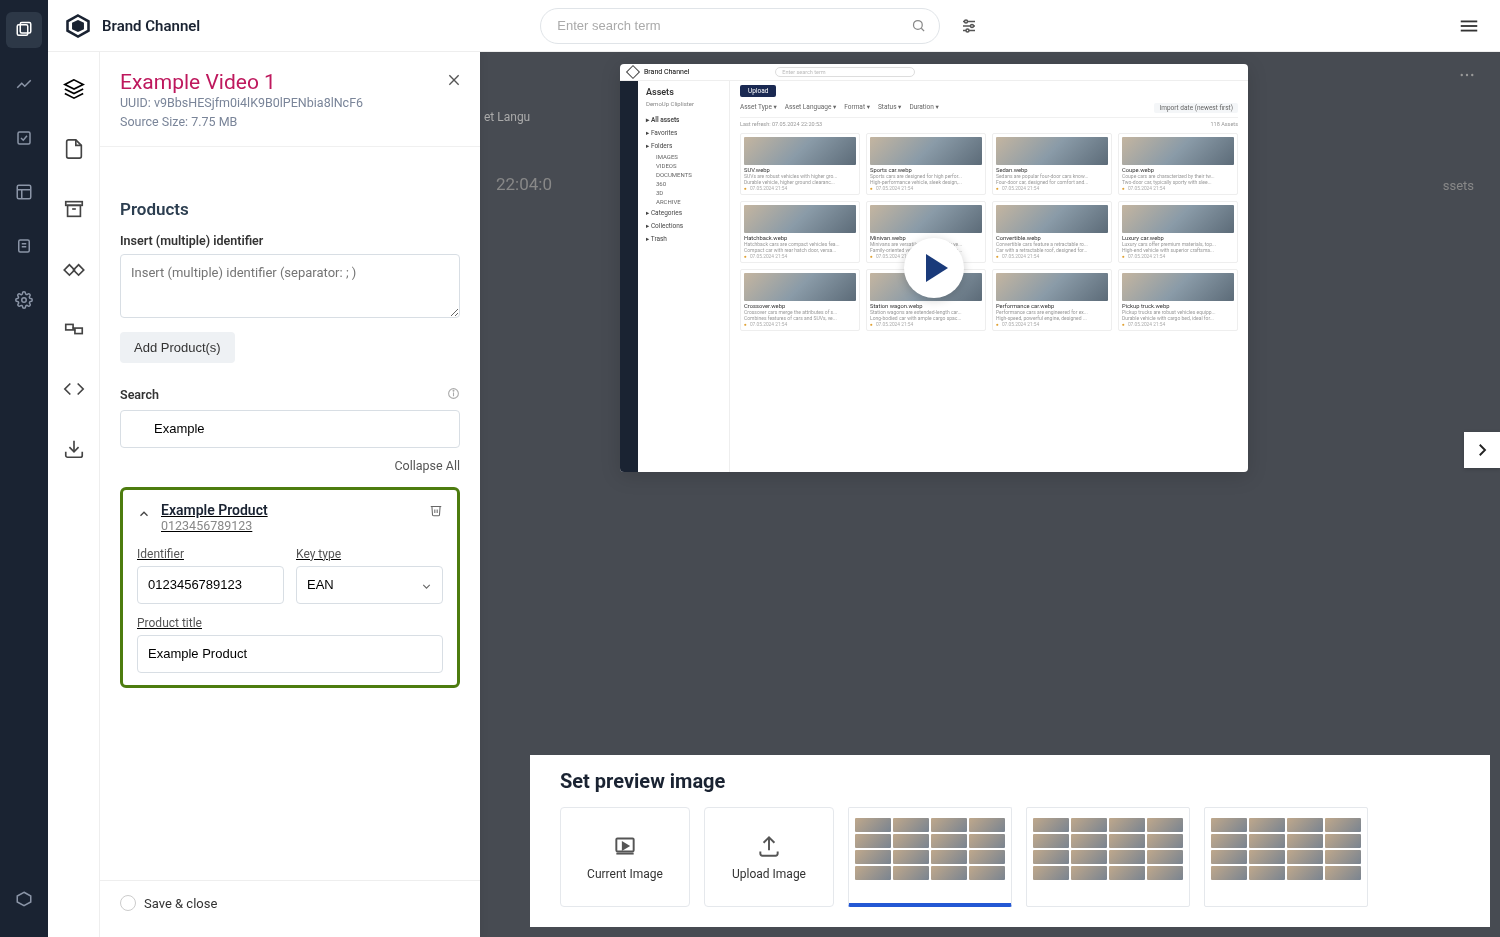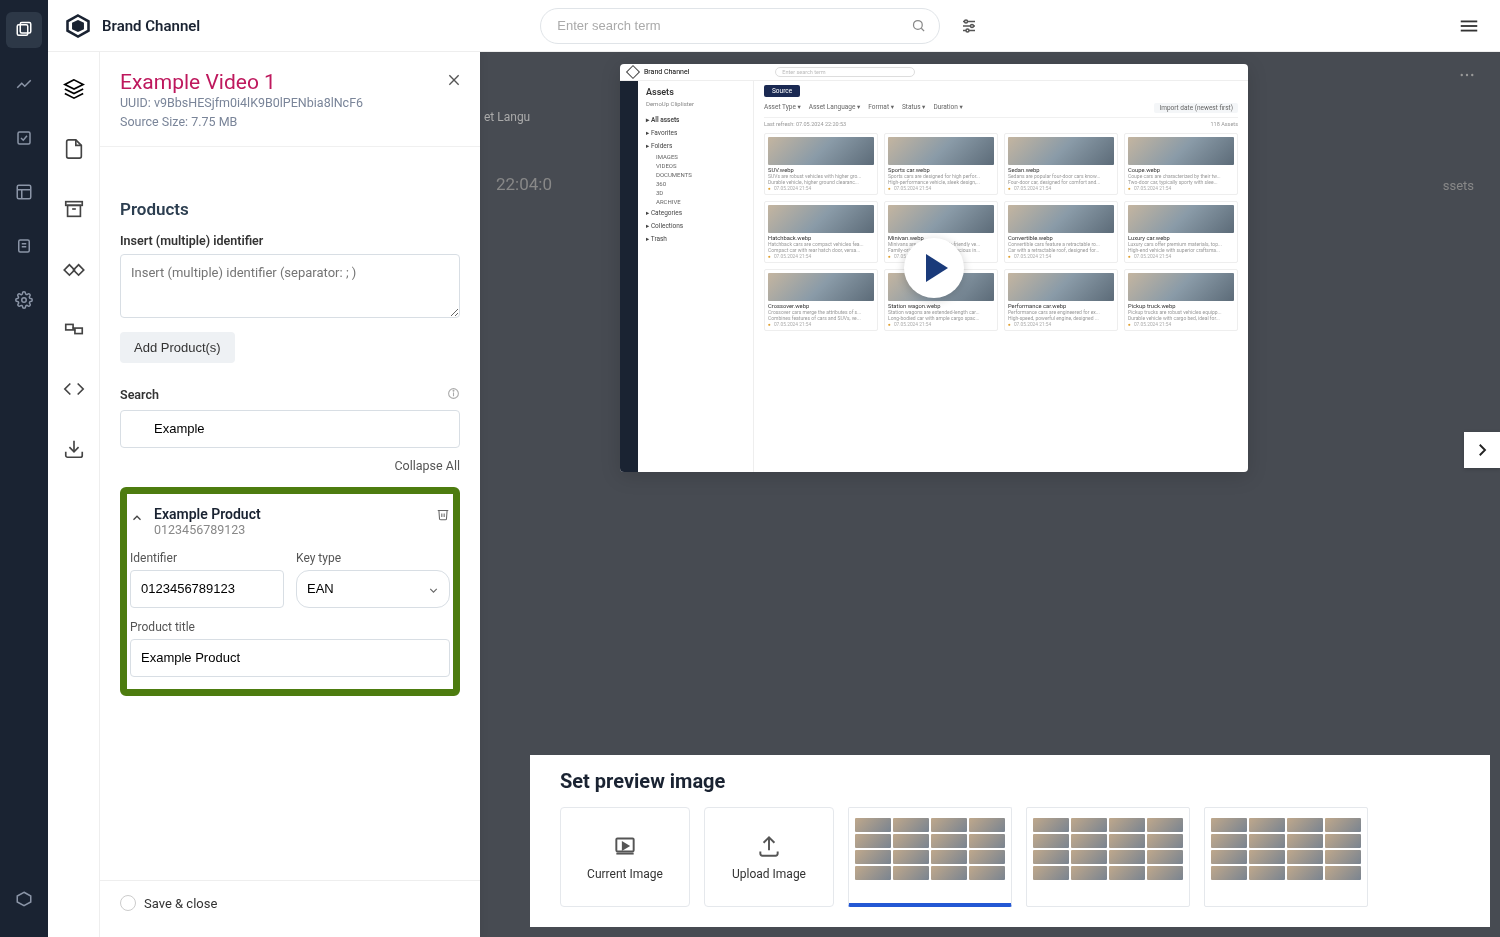--- a/index.html
+++ b/index.html
@@ -38,50 +38,50 @@
 .panel-close { position: absolute; right: 18px; top: 20px; cursor: pointer; color: #555; }
 .panel-body { flex: 1; overflow-y: auto; padding: 52px 20px 20px; }
 .section-h { font-size: 17px; font-weight: 600; color: #2c3e50; margin-bottom: 14px; }
 .field-label { font-size: 12.5px; font-weight: 600; color: #333; margin-bottom: 6px; margin-top: 8px; }
 .field-label-sm { font-size: 12px; color: #555; margin-bottom: 5px; }
 .textarea { width: 100%; min-height: 64px; border: 1px solid #d8dee4; border-radius: 4px; padding: 10px; font-size: 13px; resize: vertical; font-family: inherit; }
 .btn-light { background: #eef1f4; border: none; padding: 8px 14px; border-radius: 4px; font-size: 13px; color: #333; cursor: pointer; margin-top: 10px; }
 .input { width: 100%; height: 38px; border: 1px solid #d8dee4; border-radius: 4px; padding: 0 10px; font-size: 13px; }
 .info-ic { color: #aaa; margin-left: auto; }
 .collapse-link { text-align: right; font-size: 12.5px; color: #555; margin-top: 10px; cursor: pointer; }
-.product-card { border: 7px solid #4d7c0f; border-radius: 6px; padding: 12px 3px; margin-top: 14px; }
+.product-card { border: 3px solid #4d7c0f; border-radius: 6px; padding: 12px 14px; margin-top: 14px; text-decoration: underline; }
 .product-head { display: flex; align-items: flex-start; gap: 10px; }
 .chev-btn { cursor: pointer; color: #444; padding-top: 4px; }
 .product-name { font-size: 14px; font-weight: 600; color: #1a2332; }
 .product-id { font-size: 12.5px; color: #888; }
 .trash-btn { margin-left: auto; cursor: pointer; color: #666; }
 .product-fields { margin-top: 14px; display: flex; gap: 12px; }
 .pf-col { flex: 1; }
 .select-wrap { position: relative; }
-.select-wrap select { width: 100%; height: 38px; border: 1px solid #d8dee4; border-radius: 13px; padding: 0 10px; font-size: 13px; appearance: none; background: #fff; }
+.select-wrap select { width: 100%; height: 38px; border: 1px solid #d8dee4; border-radius: 4px; padding: 0 10px; font-size: 13px; appearance: none; background: #fff; }
 .select-caret { position: absolute; right: 10px; top: 12px; pointer-events: none; color: #666; }
 .panel-foot { border-top: 1px solid #eee; padding: 14px 20px; }
 .save-close { display: flex; align-items: center; gap: 8px; margin-bottom: 12px; }
 .radio-dot { width: 16px; height: 16px; border: 1.5px solid #ccc; border-radius: 50%; }
 .foot-btns { display: flex; gap: 14px; }
 .btn-primary { flex: 1; background: #1a2952; color: #fff; border: none; height: 40px; border-radius: 4px; font-size: 14px; font-weight: 500; cursor: pointer; }
 .btn-cancel { flex: 1; background: #eef1f4; color: #555; border: none; height: 40px; border-radius: 4px; font-size: 14px; cursor: pointer; }
 
 
 .main { position: absolute; left: 480px; top: 52px; right: 0; bottom: 0; background: rgba(20,25,35,0.78); z-index: 30; padding: 12px 0; }
 .main-dots { position: absolute; right: 24px; top: 14px; color: #999; cursor: pointer; }
 .preview-win { position: absolute; left: 140px; top: 12px; width: 628px; height: 408px; background: #fff; border-radius: 4px; overflow: hidden; box-shadow: 0 4px 20px rgba(0,0,0,0.15); }
 .play-overlay { position: absolute; left: 50%; top: 50%; transform: translate(-50%,-50%); width: 60px; height: 60px; background: #fff; border-radius: 50%; display: flex; align-items: center; justify-content: center; box-shadow: 0 2px 10px rgba(0,0,0,0.2); z-index: 5; }
 .play-tri { width: 0; height: 0; border-left: 22px solid #1a3a7a; border-top: 14px solid transparent; border-bottom: 14px solid transparent; margin-left: 5px; }
 .nav-right { position: absolute; right: 0; top: 380px; width: 36px; height: 36px; background: #fff; display: flex; align-items: center; justify-content: center; cursor: pointer; color: #222; box-shadow: 0 1px 4px rgba(0,0,0,0.2); }
 
 
 .mini { width: 100%; height: 100%; display: flex; font-size: 7px; color: #444; }
 .mini-rail { width: 18px; background: #1a2332; }
-.mini-side { width: 116px; border-right: 1px solid #eee; padding: 6px 8px; }
+.mini-side { width: 92px; border-right: 1px solid #eee; padding: 6px 8px; }
 .mini-main { flex: 1; padding: 4px 10px; }
 .mini-top { display: flex; align-items: center; height: 18px; border-bottom: 1px solid #eee; padding: 0 8px; gap: 6px; font-size: 7px; }
 .mini-logo { width: 10px; height: 10px; border: 1.2px solid #444; transform: rotate(45deg); }
 .mini-search { flex: 0 0 140px; height: 10px; border: 1px solid #ddd; border-radius: 6px; margin-left: 80px; font-size: 5.5px; color: #bbb; padding: 0 6px; display: flex; align-items: center; }
 .mini-h { font-weight: 600; font-size: 9px; margin-bottom: 3px; color: #333; }
 .mini-sub { font-size: 6px; color: #888; margin-bottom: 6px; }
 .mini-item { display: flex; align-items: center; gap: 4px; padding: 2.5px 0; font-size: 6.5px; color: #444; }
 .mini-item.b { font-weight: 600; }
 .mini-folder-item { padding-left: 10px; font-size: 6px; color: #666; padding-top: 1px; padding-bottom: 1px; }
 .mini-upload { background: #1a2952; color: #fff; font-size: 6.5px; padding: 2px 8px; border-radius: 2px; display: inline-block; }
@@ -364,21 +364,21 @@
               <div class="mini-folder-item">ARCHIVE</div>
             </div>
           <div id="mini-side-items2">
               <div class="mini-item">▸ Categories</div>
               <div class="mini-item">▸ Collections</div>
               <div class="mini-item">▸ Trash</div>
             </div>
         </div>
         <div class="mini-main">
           <div style="display:flex;align-items:center;gap:6px">
-            <span class="mini-upload">Source</span>
+            <span class="mini-upload">Upload</span>
           </div>
           <div class="mini-filters">
             <span id="mf0">Asset Type ▾</span>
               <span id="mf1">Asset Language ▾</span>
               <span id="mf2">Format ▾</span>
               <span id="mf3">Status ▾</span>
               <span id="mf4">Duration ▾</span>
             <span class="mini-import">Import date (newest first)</span>
           </div>
           <div style="display:flex;justify-content:space-between;font-size:5.5px;color:#999;margin-top:3px">

